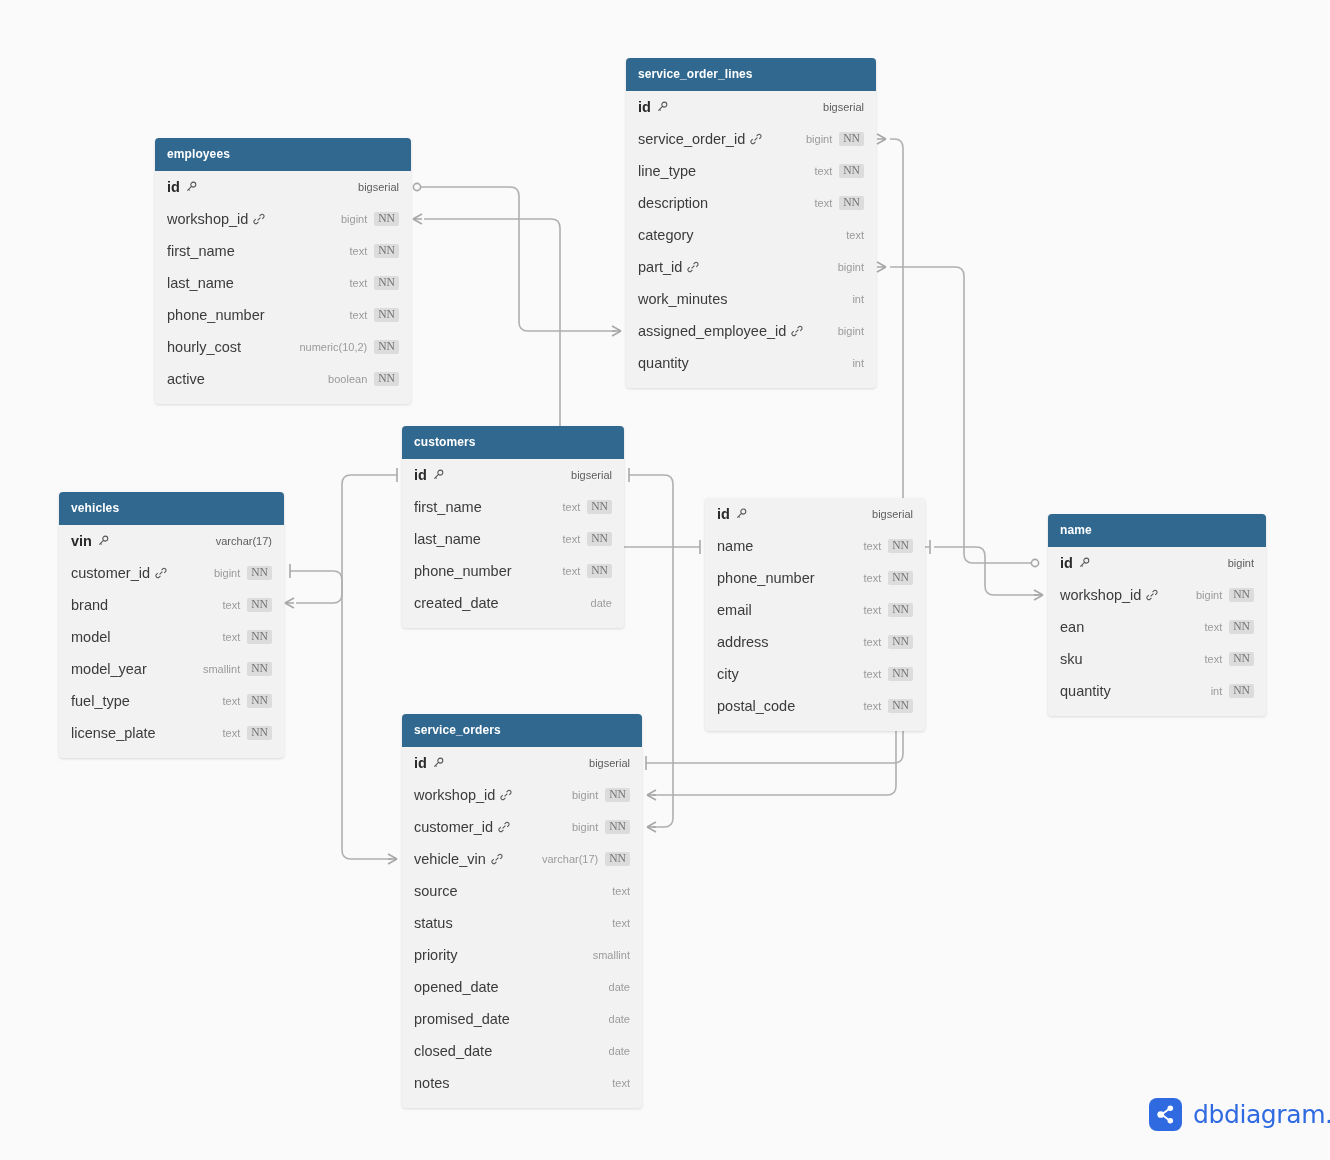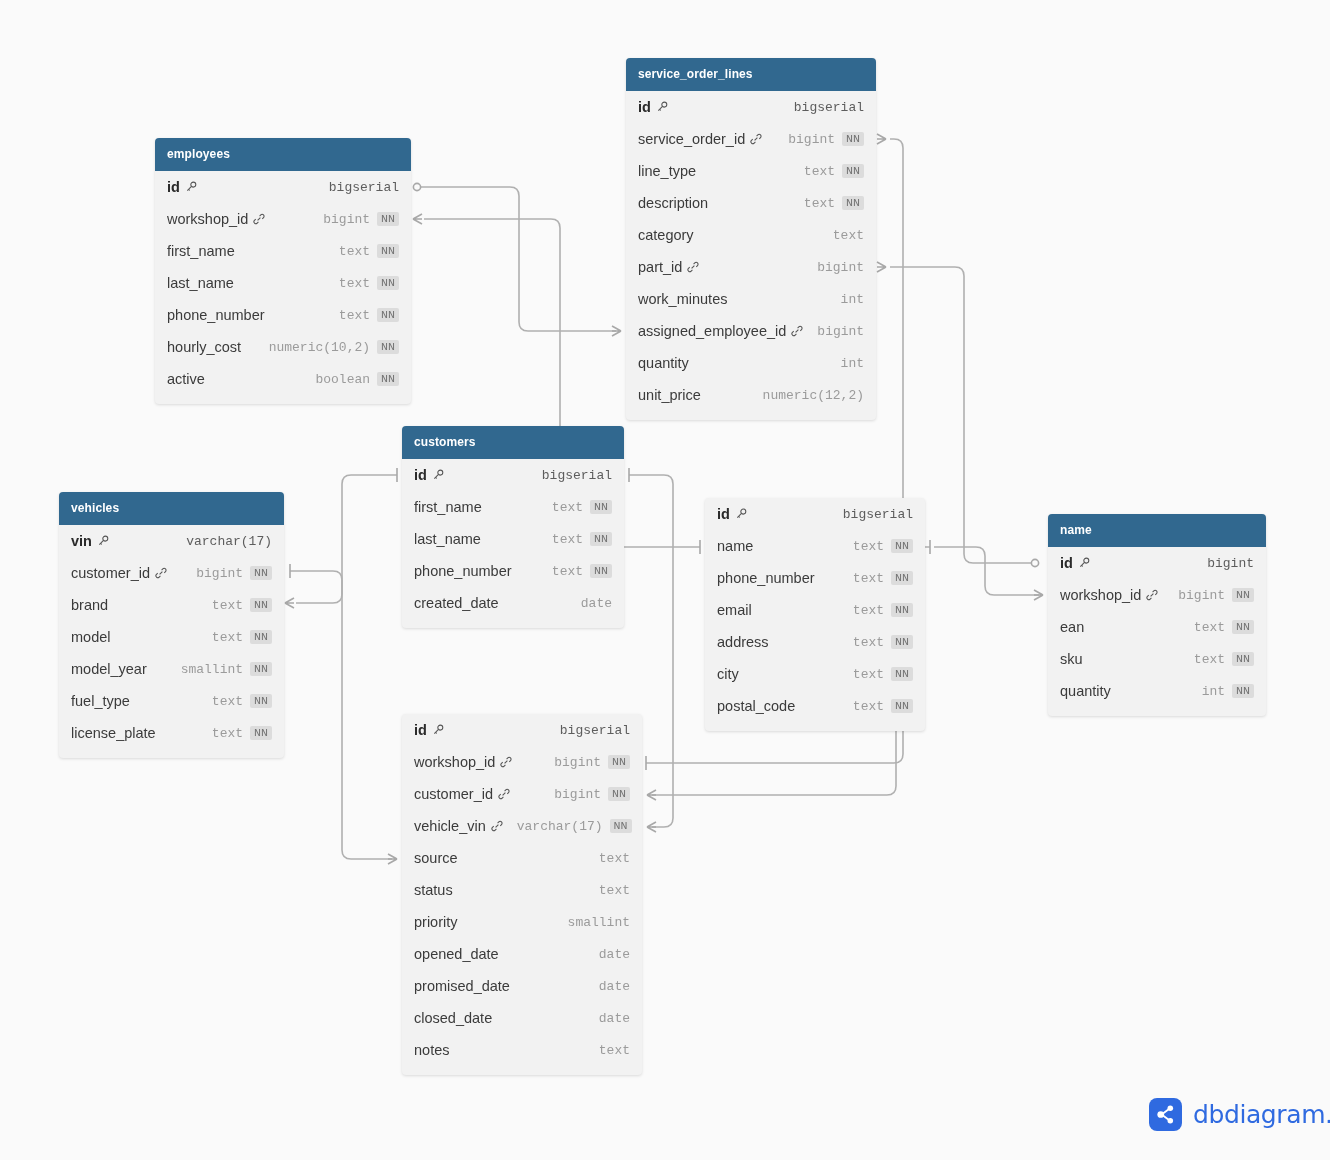--- a/index.html
+++ b/index.html
@@ -36,28 +36,28 @@
     height:32px;
     padding:0 12px;
     box-sizing:border-box;
     font-size:14.5px;
     color:#3b3b3b;
   }
   .fname{flex:0 0 auto;white-space:nowrap;display:flex;align-items:center;gap:5px;}
   .fname.pk{font-weight:bold;color:#2b2b2b;}
   .spacer{flex:1 1 auto;min-width:14px;}
   .ftype{
-    font-family:Liberation Mono, monospace;
-    font-size:13px;color:#9b9b9b;white-space:nowrap;
+    font-family:Liberation Sans, sans-serif;
+    font-size:11px;color:#9b9b9b;white-space:nowrap;
   }
   .ftype.pk{color:#5d5d5d;}
   .nn{
     margin-left:7px;
     background:#dcdcdc;color:#737373;
-    font-family:Liberation Mono, monospace;
+    font-family:Liberation Serif, serif;
     font-size:11.6px;
     padding:1px 4px 2px 4px;border-radius:2px;
     line-height:1;white-space:nowrap;
   }
   .ico{display:inline-block;width:12px;height:12px;flex:0 0 12px;}
   .ico svg{display:block;width:12px;height:12px;}
 
   
   #wm{
     position:absolute;left:1149px;top:1098px;
@@ -233,27 +233,20 @@
           <span class="spacer"></span>
           <span class="ftype">bigint</span>
         </div>
         <div class="row">
           <span class="fname">
             <span>quantity</span>
           </span>
           <span class="spacer"></span>
           <span class="ftype">int</span>
         </div>
-        <div class="row">
-          <span class="fname">
-            <span>unit_price</span>
-          </span>
-          <span class="spacer"></span>
-          <span class="ftype">numeric(12,2)</span>
-        </div>
         <div style="height: 9px;"></div>
       </div>
       <div class="table" style="left: 155px; top: 138px; width: 256px;">
         <div class="thead">employees</div>
         <div class="row">
           <span class="fname pk">
             <span>id</span>
             <span class="ico">
               <svg viewBox="0 0 12 12">
                 <g fill="none" stroke="#555" stroke-width="1.05">
@@ -576,20 +569,21 @@
           <span class="fname">
             <span>license_plate</span>
           </span>
           <span class="spacer"></span>
           <span class="ftype">text</span>
           <span class="nn">NN</span>
         </div>
         <div style="height: 9px;"></div>
       </div>
       <div class="table" style="left: 402px; top: 714px; width: 240px;">
+        <div class="thead">service_orders</div>
         <div class="row">
           <span class="fname pk">
             <span>id</span>
             <span class="ico">
               <svg viewBox="0 0 12 12">
                 <g fill="none" stroke="#555" stroke-width="1.05">
                   <circle cx="8.3" cy="3.6" r="2.5"></circle>
                   <path d="M6.5 5.4 L2.3 9.6"></path>
                   <path d="M3.6 8.3 L4.8 9.5"></path>
                 </g>

